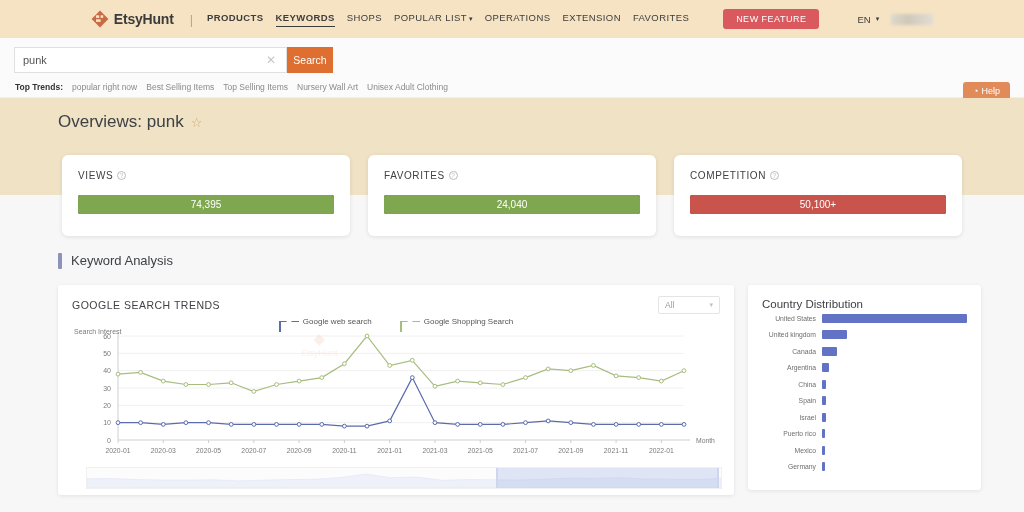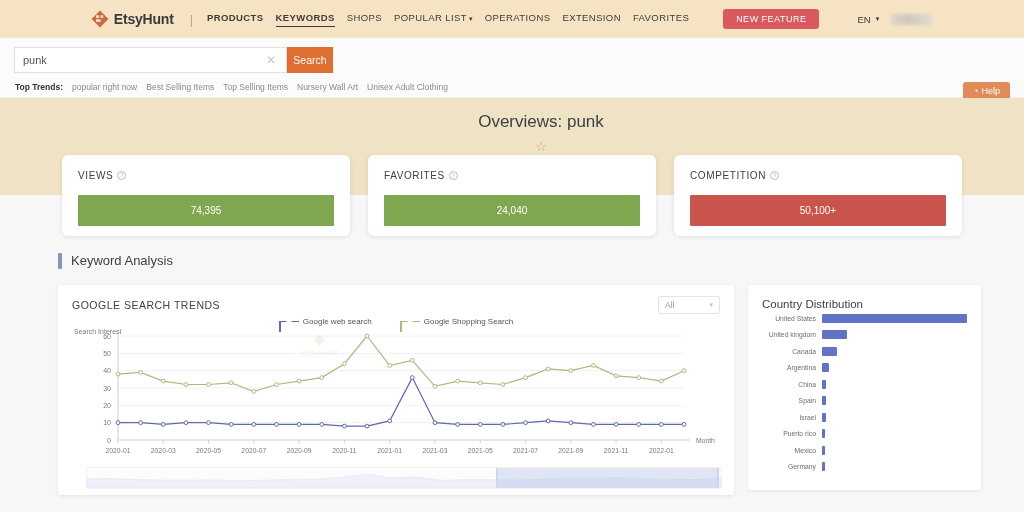--- a/index.html
+++ b/index.html
@@ -87,21 +87,21 @@
     font-family: "Liberation Sans", sans-serif;
   }
 
   
   .overview-band {
     background: #f0e2c4; height: 97px; padding: 14px 0 0 0;
     position: relative;
   }
   .overview-title {
     font-size: 17px; color: #3e4145; padding-left: 58px;
-    display: flex; align-items: center; gap: 7px; font-weight: normal; flex-direction: column;
+    display: flex; align-items: center; gap: 7px; font-weight: normal;
   }
   .star-icon { color: #d9a86c; font-size: 13px; cursor: pointer; }
 
   
   .cards {
     position: absolute; top: 155px; left: 0; right: 0;
     display: flex; gap: 18px; padding: 0 62px;
   }
   .card {
     flex: 1; background: #fff; border-radius: 6px;
@@ -112,21 +112,21 @@
     font-size: 10px; color: #3e4145; letter-spacing: .6px;
     display: flex; align-items: center; gap: 4px; margin-bottom: 14px;
   }
   .q-icon {
     width: 9px; height: 9px; border-radius: 50%;
     border: 1px solid #b9bcc0; color: #b9bcc0;
     font-size: 6.5px; line-height: 7.5px; text-align: center;
     cursor: pointer; display: inline-block;
   }
   .bar-track {
-    width: 100%; height: 31px; background: #701a75; border-radius: 2px;
+    width: 100%; height: 19px; background: #701a75; border-radius: 2px;
     position: relative; overflow: hidden;
   }
   .bar-fill {
     height: 100%; border-radius: 2px; display: flex;
     align-items: center; justify-content: center;
     color: #fff; font-size: 10px;
   }
 
   
   .section-head {

